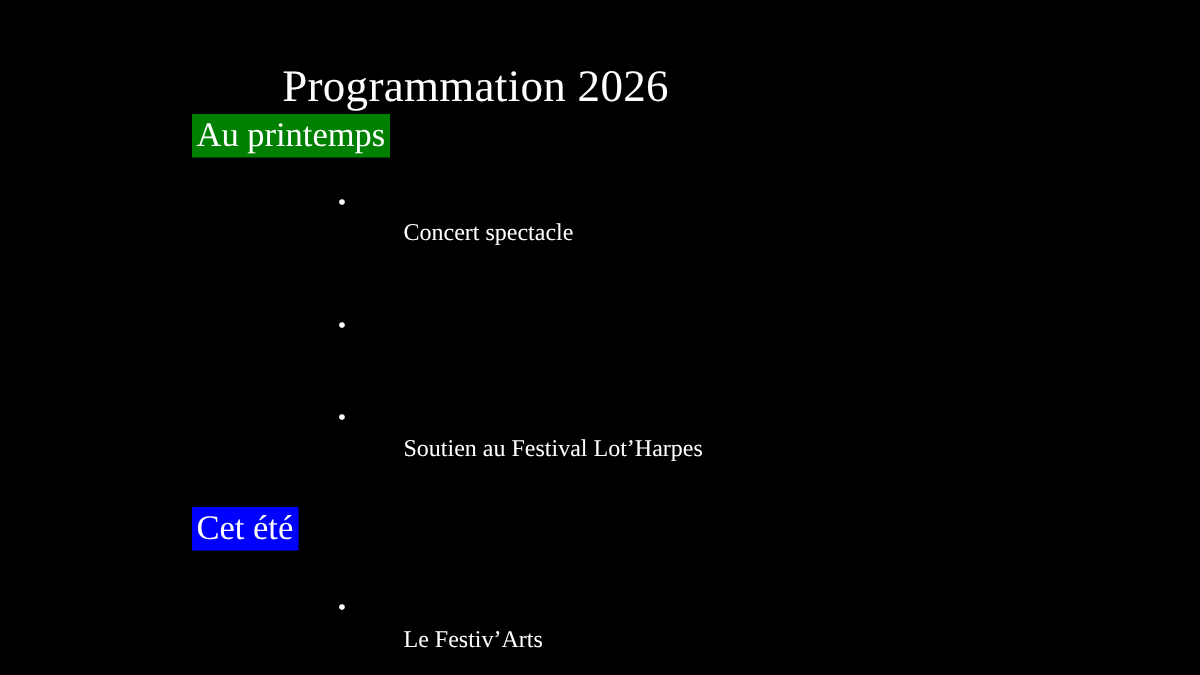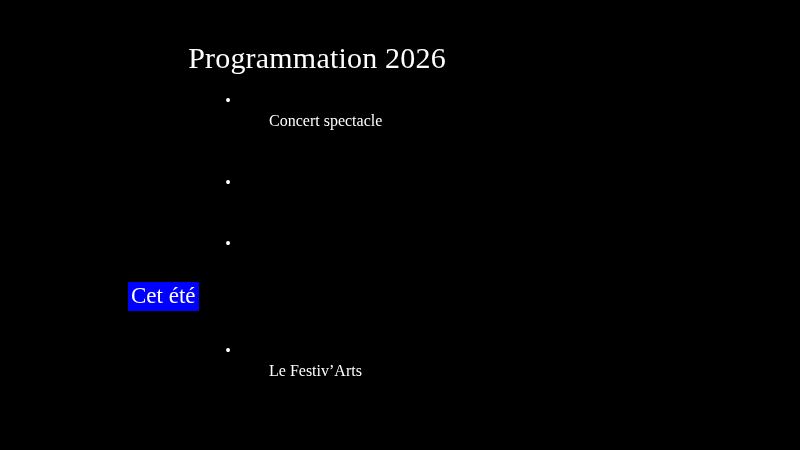--- a/index.html
+++ b/index.html
@@ -96,30 +96,34 @@
 </style>
 </head>
 <body>
 
 <div class="slide">
 
   <h1 class="slide-title">Programmation 2026</h1>
 
   <div class="body-block">
 
+    <div class="section-heading spring-head">
+      <span class="hl hl-green">Au printemps</span>
+    </div>
     <ul class="bullet-list">
       <li class="bullet-item lvl-a">
         <span class="dot">•</span>
         <span class="txt">Concert spectacle</span>
       </li>
       <li class="bullet-item lvl-a">
         <span class="dot">•</span>
       </li>
       <li class="bullet-item lvl-a">
         <span class="dot">•</span>
+        <span class="txt">Soutien au Festival Lot’Harpes</span>
       </li>
     </ul>
 
     <div class="section-heading summer-head">
       <span class="hl hl-blue">Cet été</span>
     </div>
     <div class="gap-md"></div>
     <ul class="bullet-list">
       <li class="bullet-item lvl-a">
         <span class="dot">•</span>

